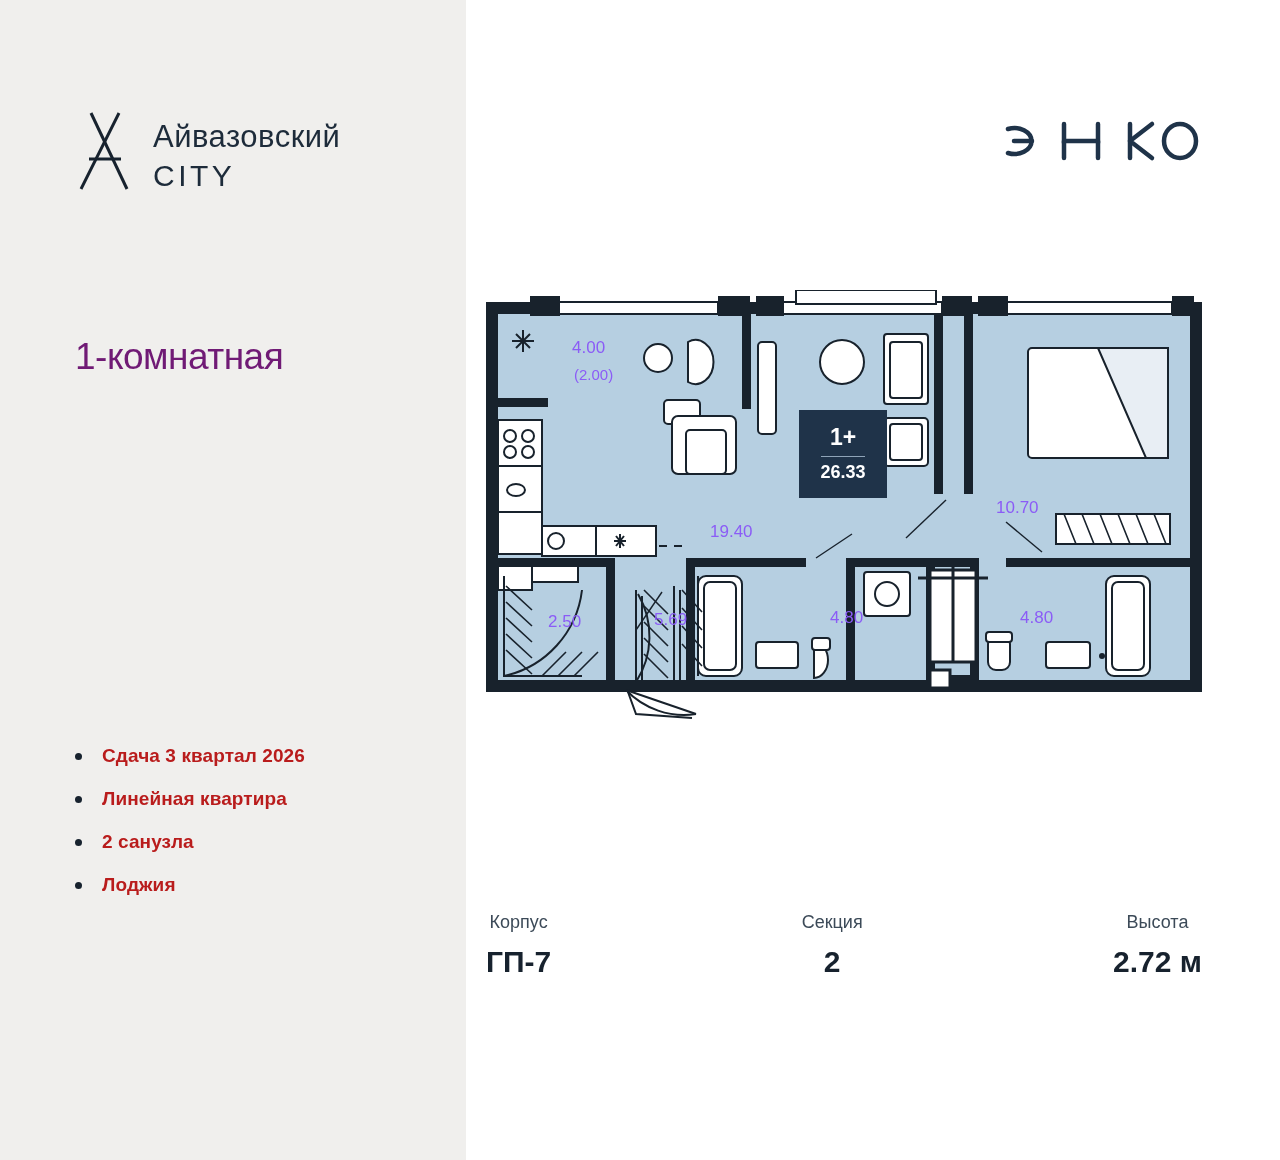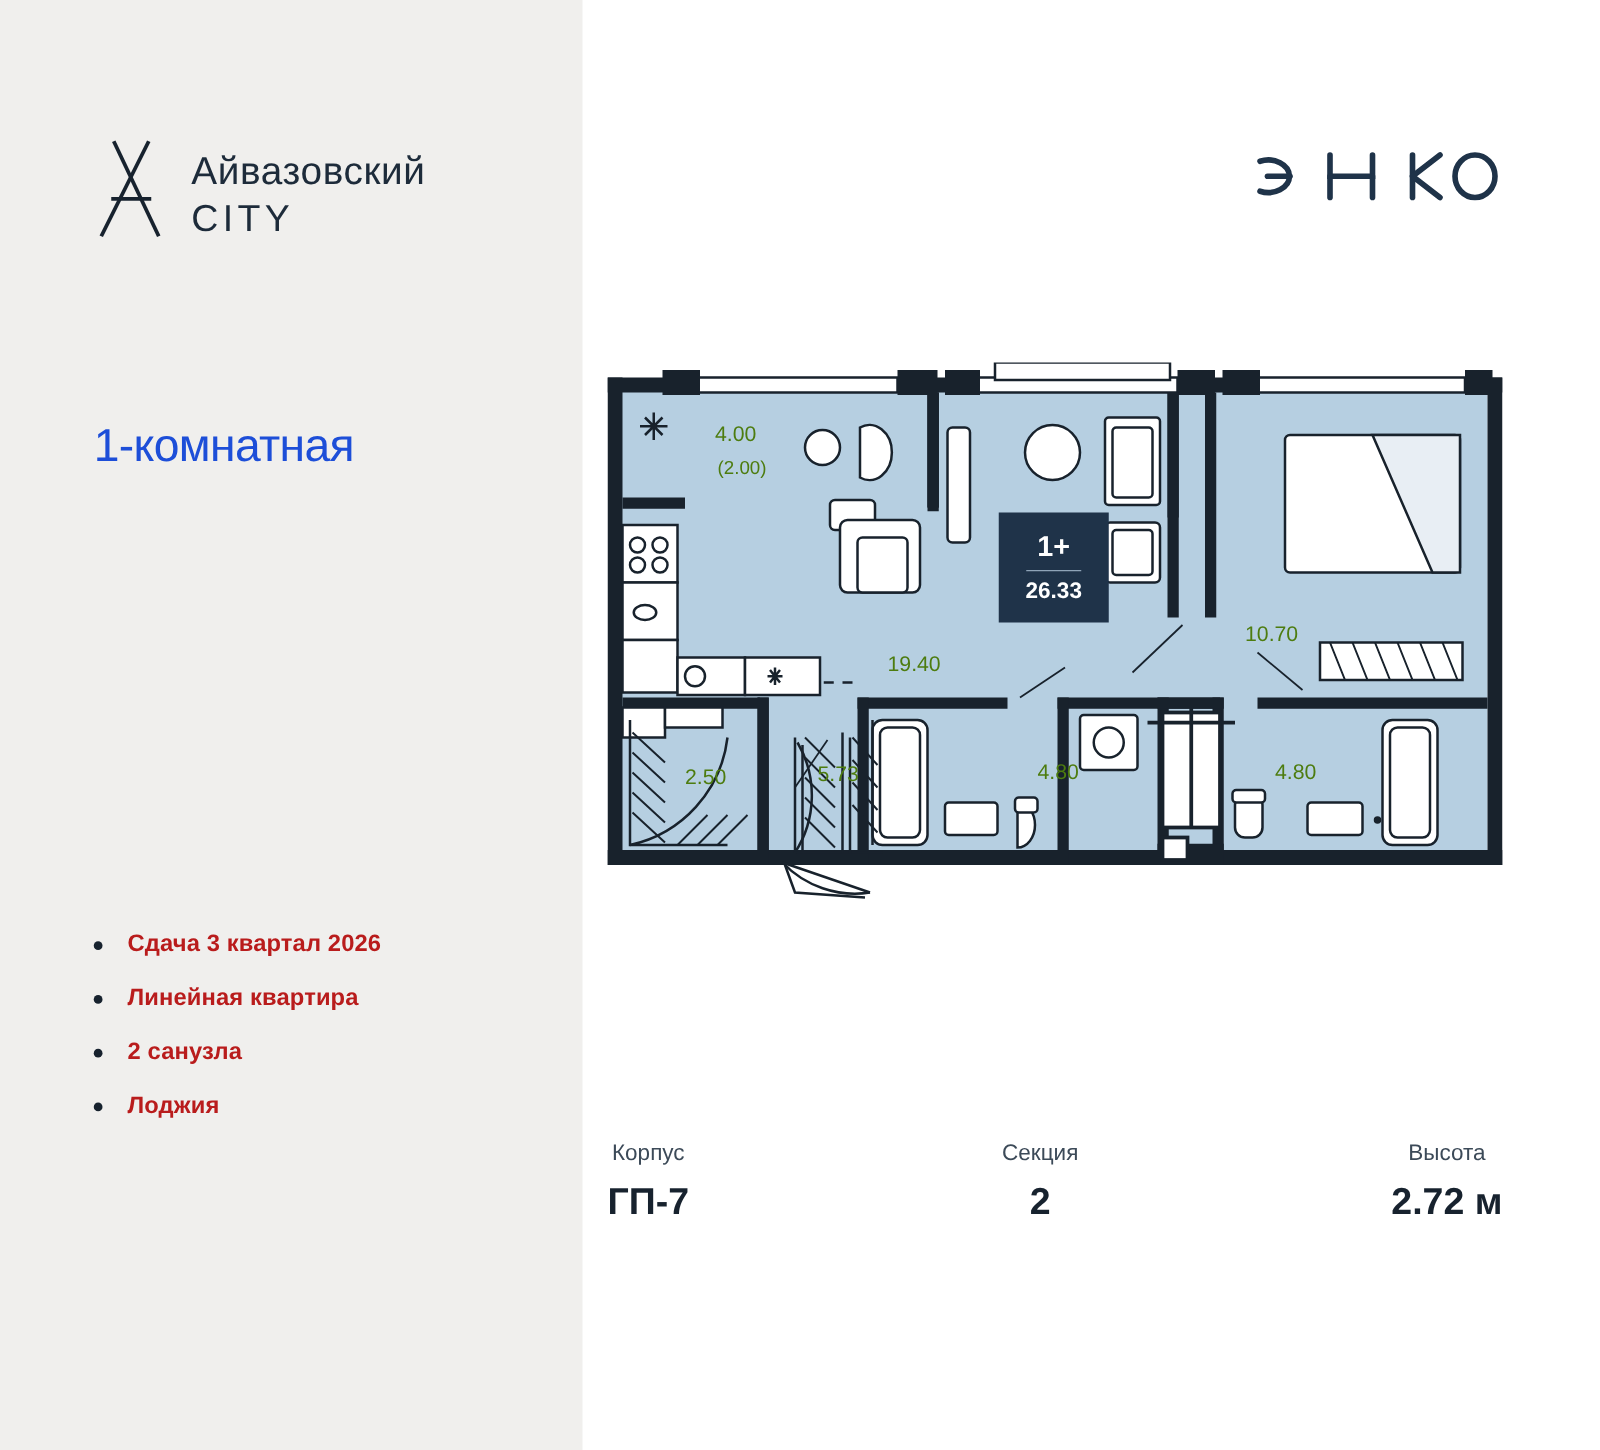--- a/index.html
+++ b/index.html
@@ -62,21 +62,21 @@
     white-space: nowrap;
   }
   .area-value sup {
     font-size: 32px;
     vertical-align: super;
     font-weight: bold;
   }
   .rooms {
     margin-top: 26px;
     font-size: 37px;
-    color: #1d4ed8;
+    color: #701a75;
     letter-spacing: -0.5px;
   }
 
   .features {
     position: absolute;
     left: 72px; top: 745px;
     width: 380px;
   }
   .feature {
     position: relative;
@@ -119,21 +119,21 @@
     align-items: center;
     justify-content: center;
   }
   .badge-type { font-size: 23px; font-weight: bold; line-height: 1.1; }
   .badge-sep { width: 44px; height: 1px; background: #8fa4b8; margin: 5px 0; }
   .badge-area { font-size: 18px; font-weight: bold; }
 
   .dim {
     position: absolute;
     font-size: 17px;
-    color: #4d7c0f;
+    color: #8b5cf6;
     white-space: nowrap;
   }
   .dim.small { font-size: 15px; }
 
   
   .specs {
     position: absolute;
     left: 486px; top: 875px;
     width: 716px;
     display: flex;
@@ -368,21 +368,21 @@
     </g>
   </svg>
 
   
   <div class="dim" style="left:86px; top:48px;">4.00</div>
   <div class="dim small" style="left:88px; top:76px;">(2.00)</div>
   <div class="dim" style="left:224px; top:232px;">19.40</div>
   <div class="dim" style="left:510px; top:208px;">10.70</div>
   <div class="dim" style="left:344px; top:318px;">4.80</div>
   <div class="dim" style="left:534px; top:318px;">4.80</div>
-  <div class="dim" style="left:168px; top:320px;">5.73</div>
+  <div class="dim" style="left:168px; top:320px;">5.69</div>
   <div class="dim" style="left:62px; top:322px;">2.50</div>
 </div>
 
 <div class="badge">
   <div class="badge-type">1+</div>
   <div class="badge-sep"></div>
   <div class="badge-area">26.33</div>
 </div>
 
 <div class="specs">

